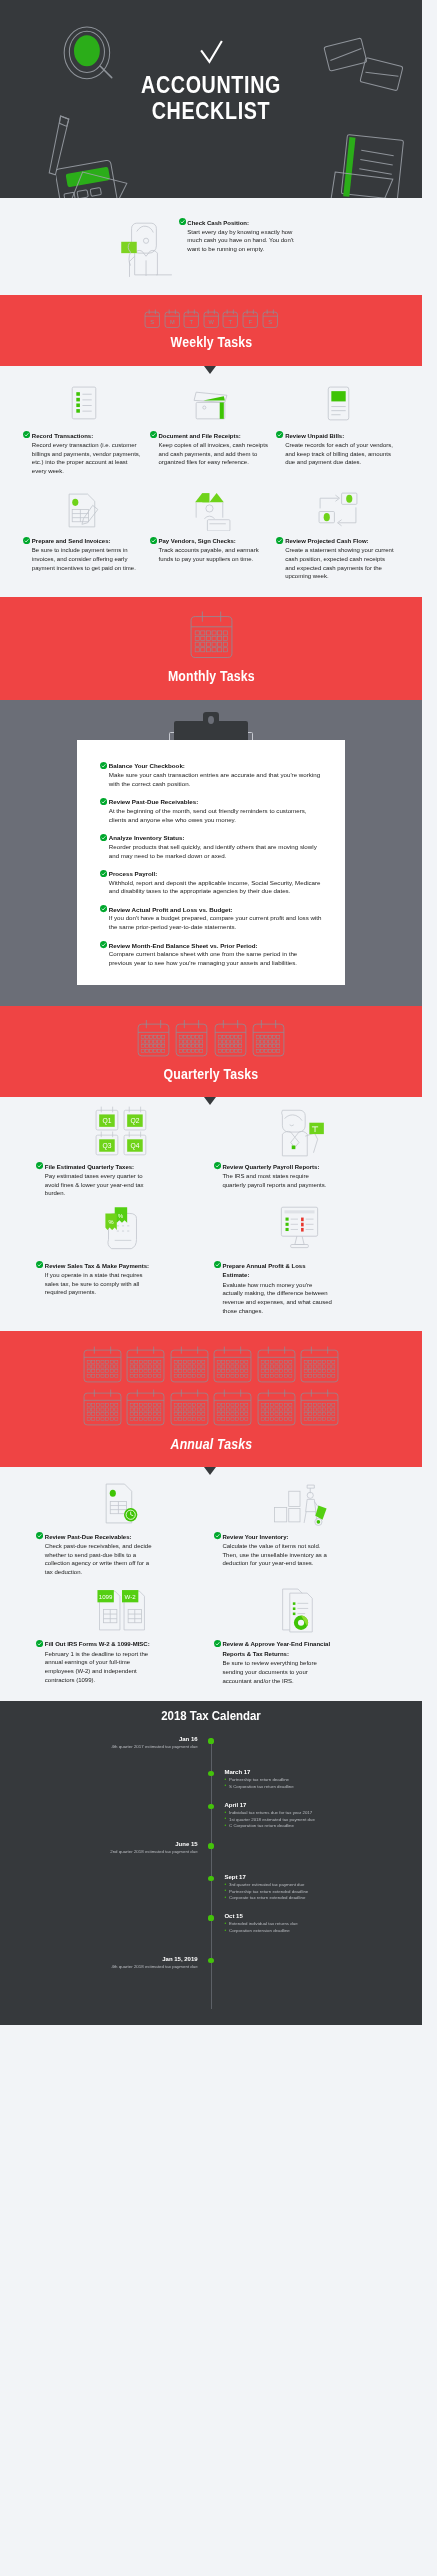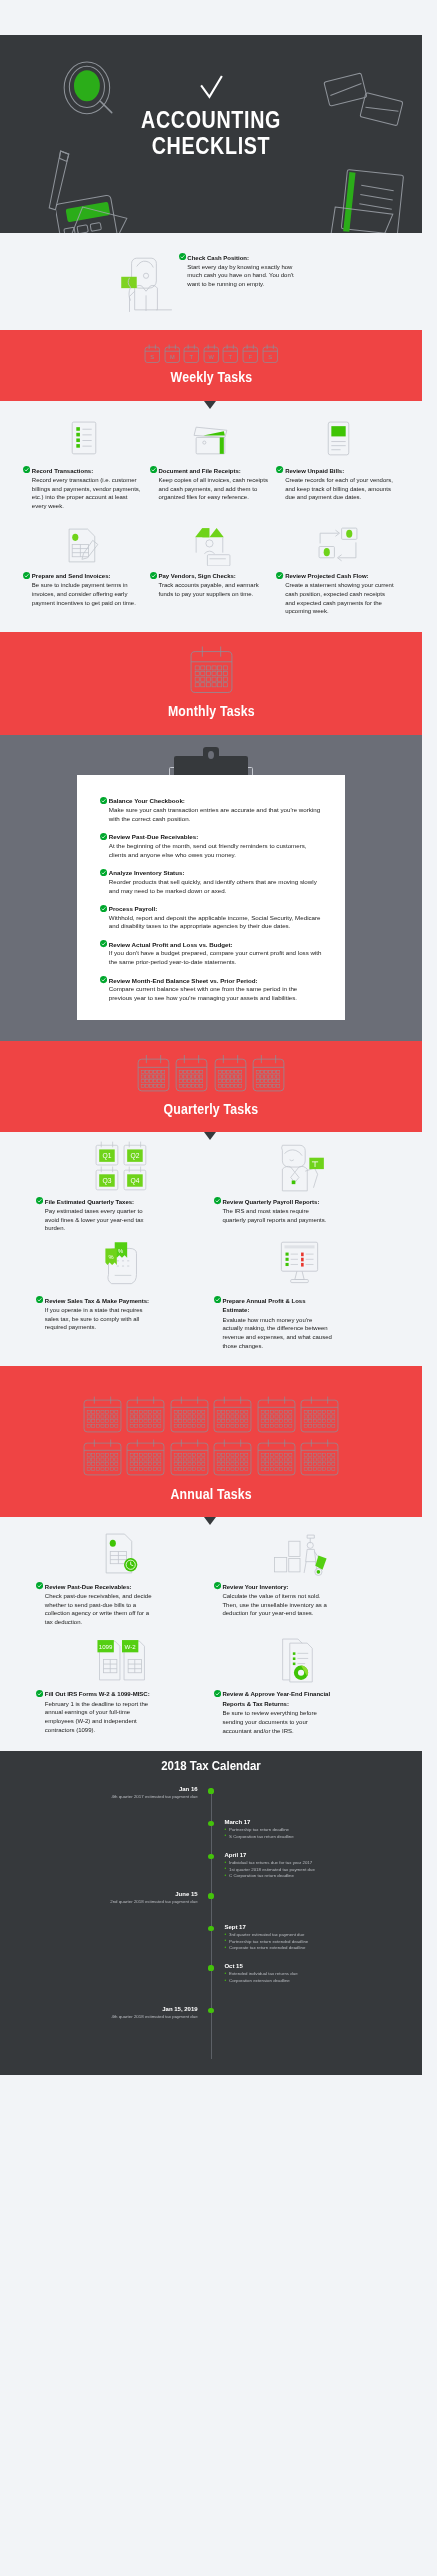--- a/index.html
+++ b/index.html
@@ -3,21 +3,21 @@
 <meta charset="utf-8">
 <style>
   * { box-sizing: border-box; margin: 0; padding: 0; }
   body {
     width: 438px;
     font-family: "Liberation Sans", sans-serif;
     background: #f2f4f7;
     color: #1a1a1a;
     -webkit-font-smoothing: antialiased;
   }
-  .page { width: 422px; position: relative; overflow: hidden; margin-top: 35px; }
+  .page { width: 422px; position: relative; overflow: hidden; }
 
   
   .hero {
     background: #36393c;
     height: 198px;
     position: relative;
     overflow: hidden;
   }
   .hero-title {
     position: absolute;
@@ -1089,21 +1089,21 @@
           <span class="chk-copy">
             <span class="chk-head">Prepare Annual Profit &amp; Loss Estimate:</span>
             <div class="chk-body">Evaluate how much money you're actually making, the difference between revenue and expenses, and what caused those changes.</div>
           </span>
         </div>
       </div>
 
     </div>
   </section>
 
-  <section class="band dark" style="padding-top:29px;">
+  <section class="band dark" style="padding-top:14px;font-style:italic;">
     <div class="band-icons" style="max-width:278px; gap:2.6px; row-gap:2.6px;">
       <span>
           <svg width="41" height="41" viewBox="0 0 80 80">
             <rect x="4" y="10" width="72" height="62" rx="6" fill="none" stroke="#8c9099" stroke-width="1.4"></rect>
             <line x1="4" y1="24" x2="76" y2="24" stroke="#8c9099" stroke-width="1.4"></line>
             <line x1="24" y1="3" x2="24" y2="17" stroke="#8c9099" stroke-width="1.4"></line>
             <line x1="56" y1="3" x2="56" y2="17" stroke="#8c9099" stroke-width="1.4"></line>
             <g fill="none" stroke="#8c9099" stroke-width=".9">
               <rect x="10" y="30" width="6" height="6"></rect>
               <rect x="19" y="30" width="6" height="6"></rect>

